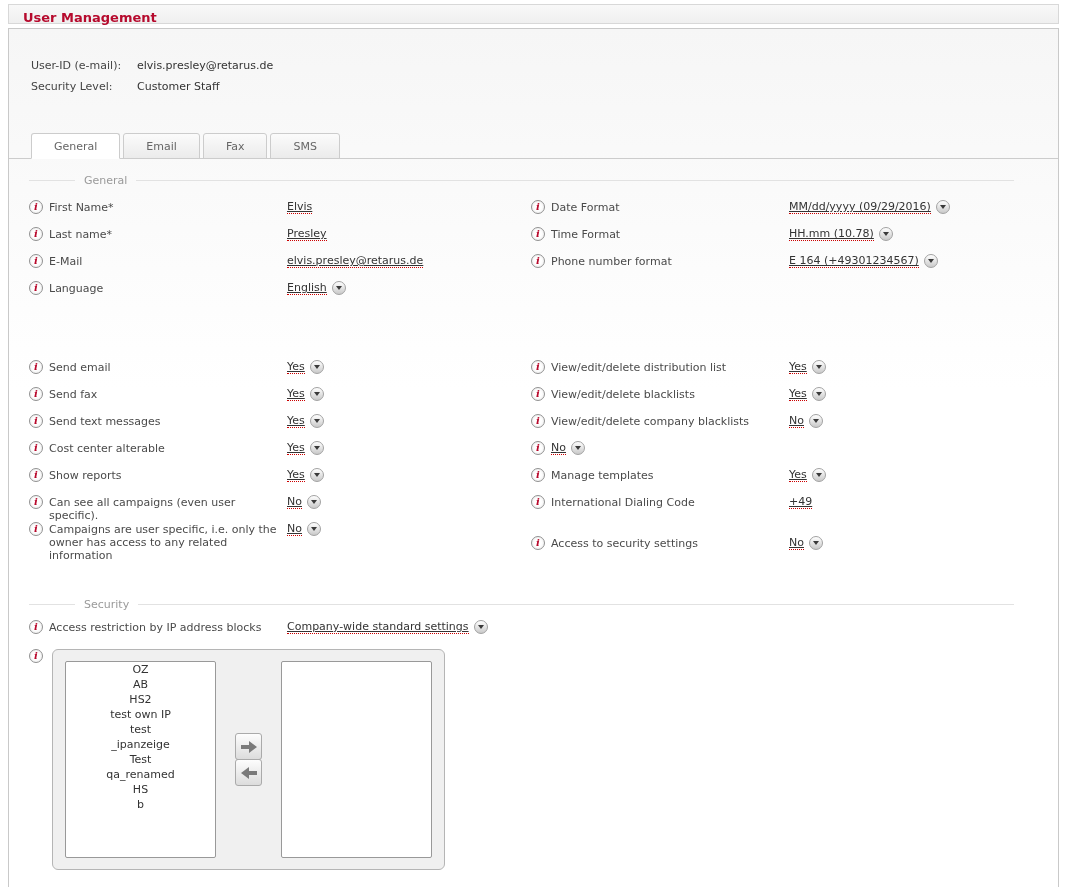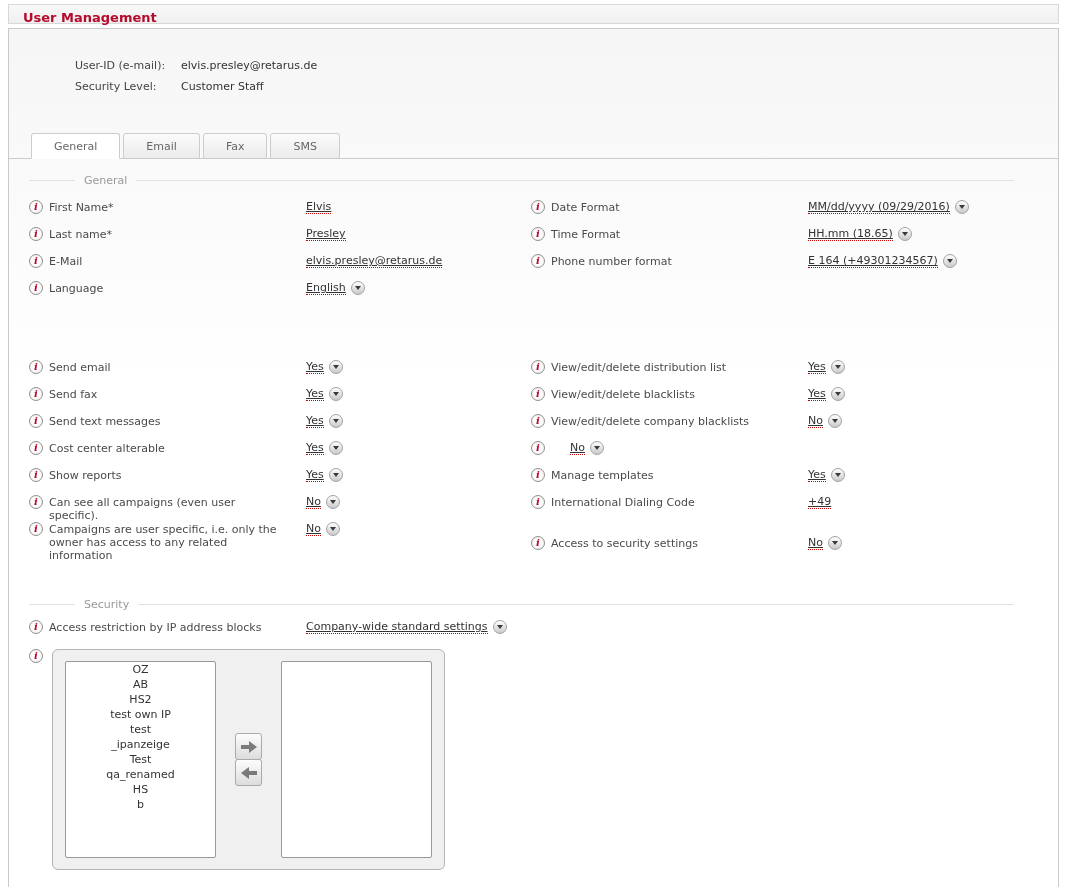--- a/index.html
+++ b/index.html
@@ -10,21 +10,21 @@
     background: linear-gradient(#f8f8f8, #efefef); border: 1px solid #d8d8d8;
     padding-left: 14px; font-size: 13px; font-weight: bold; color: #b60a2d; }
 
   .panel { margin: 4px 8px 0 8px; border: 1px solid #c9c9c9; border-bottom: none;
     min-height: 859px;
     background: linear-gradient(to bottom, #f6f6f6 0px, #fafafa 160px, #ffffff 360px); }
 
   
   .account { padding: 30px 0 0 22px; }
   .acct-row { display: flex; margin-bottom: 7px; height: 14px; line-height: 14px; }
-  .acct-label { width: 106px; color: #444; margin-left: 44px; }
+  .acct-label { width: 106px; color: #444; }
   .acct-value { color: #333; }
   .redacted { width: 140px; height: 14px; background: #fdfdfd; border-radius: 6px;
     box-shadow: 0 0 6px 4px rgba(255,255,255,0.85); }
 
   
   .tabbar { margin-top: 39px; padding-left: 22px; border-bottom: 1px solid #ccc;
     display: flex; gap: 3px; }
   .tab { padding: 6px 22px 5px 22px; line-height: 13px; color: #666; cursor: default;
     background: linear-gradient(#fbfbfb, #ebebeb); border: 1px solid #ccc;
     border-bottom: 1px solid #ccc; border-radius: 3px 3px 0 0; margin-bottom: -1px; }
@@ -36,21 +36,21 @@
   .legend .lg-line { border-top: 1px solid #e2e2e2; height: 0; }
   .legend .lg-short { width: 46px; margin-right: 9px; }
   .legend .lg-long { flex: 1; margin-left: 9px; }
 
   .cols { display: flex; margin-top: 13px; }
   .col-left { width: 502px; flex: none; }
   .col-right { flex: 1; }
 
   .frow { display: flex; align-items: flex-start; min-height: 27px; }
   .flabel { width: 232px; margin-left: 6px; line-height: 13px; padding-top: 1px; color: #4a4a4a; }
-  .fval-wrap { display: flex; align-items: center; margin-left: 25px; white-space: nowrap; }
+  .fval-wrap { display: flex; align-items: center; margin-left: 6px; white-space: nowrap; }
   .fval { color: #333; text-decoration: underline; border-bottom: 1px dotted #cc0000;
     line-height: 13px; cursor: pointer; }
   .gap-top { margin-top: 14px; }
 
   .perm-gap { margin-top: 52px; }
   .sec-legend { margin-top: 34px; }
 
   
   .info-icon { flex: none; width: 14px; height: 14px; border-radius: 50%;
     border: 1px solid #919191; background: radial-gradient(#ffffff 40%, #e6e6e6);
@@ -152,21 +152,21 @@
           <span class="flabel">Date Format</span>
           <span class="fval-wrap">
               <span class="fval">MM/dd/yyyy (09/29/2016)</span>
               <span class="dd-icon"></span>
             </span>
         </div>
         <div class="frow">
           <span class="info-icon">i</span>
           <span class="flabel">Time Format</span>
           <span class="fval-wrap">
-              <span class="fval">HH.mm (18.65)</span>
+              <span class="fval">HH.mm (10.78)</span>
               <span class="dd-icon"></span>
             </span>
         </div>
         <div class="frow">
           <span class="info-icon">i</span>
           <span class="flabel">Phone number format</span>
           <span class="fval-wrap">
               <span class="fval">E 164 (+49301234567)</span>
               <span class="dd-icon"></span>
             </span>

